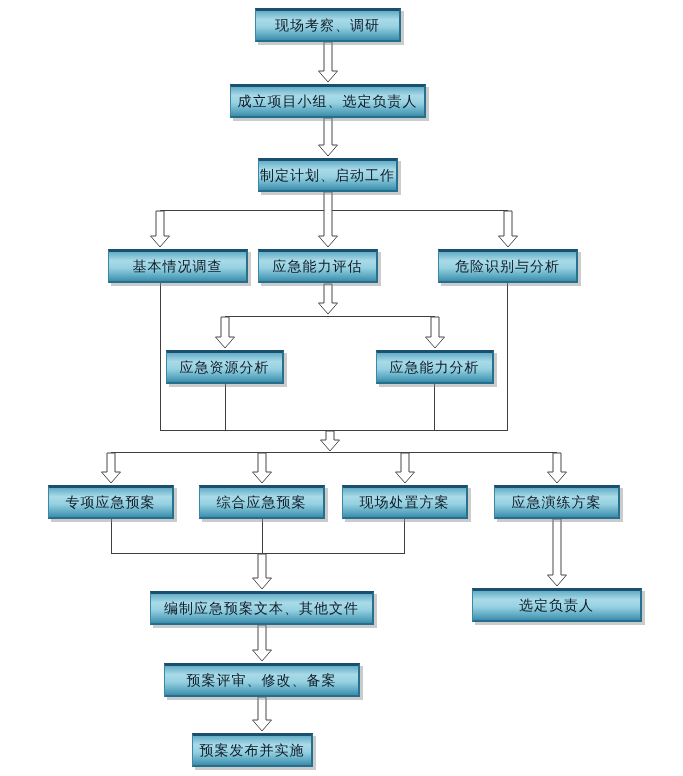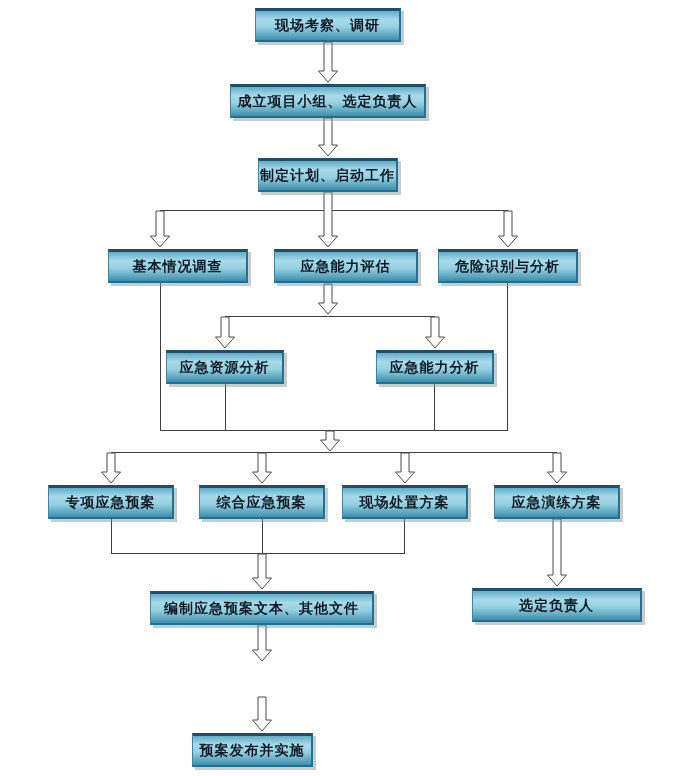--- a/index.html
+++ b/index.html
@@ -12,21 +12,21 @@
   .block-arrow{fill:#ffffff;stroke:#4a4a4a;stroke-width:1;}
   .node{
     position:absolute;box-sizing:border-box;height:34px;
     display:flex;align-items:center;justify-content:center;
     background:linear-gradient(180deg,#63adc6 0%,#a9dae8 30%,#96d1e1 55%,#5aa6c0 85%,#3d8dab 100%);
     border-top:3px solid #1a4f70;
     border-left:1px solid #3b87a5;
     border-right:2px solid #27708e;
     border-bottom:2px solid #246e8e;
     box-shadow:3px 3px 0 rgba(140,140,140,0.45);
-    font-weight:bold;font-size:14px;letter-spacing:1px;color:#0d1a26;
+    font-weight:normal;font-size:14px;letter-spacing:1px;color:#0d1a26;
     white-space:nowrap;
     text-align:center;
   }
 </style>
 </head>
 <body>
 
 <div class="stage">
 
   <svg class="connectors" width="683" height="776" viewBox="0 0 683 776">
@@ -64,25 +64,26 @@
       <path class="block-arrow" d="M553 519 V575 H547.5 L557 586 L566.5 575 H561 V519 Z"></path>
       <path class="block-arrow" d="M258 625 V650 H252.5 L262 661 L271.5 650 H266 V625 Z"></path>
       <path class="block-arrow" d="M258 697 V720 H252.5 L262 731 L271.5 720 H266 V697 Z"></path>
     </g>
   </svg>
 
   <div class="node" style="left:255px;top:8px;width:146px">现场考察、调研</div>
   <div class="node" style="left:258px;top:158px;width:140px">制定计划、启动工作</div>
   <div class="node" style="left:230px;top:84px;width:196px">成立项目小组、选定负责人</div>
   <div class="node" style="left:108px;top:249px;width:140px">基本情况调查</div>
-  <div class="node" style="left:274px;top:249px;width:144px">应急能力评估</div>
+  <div class="node" style="left:258px;top:249px;width:120px">应急能力评估</div>
   <div class="node" style="left:438px;top:249px;width:140px">危险识别与分析</div>
   <div class="node" style="left:166px;top:350px;width:118px">应急资源分析</div>
   <div class="node" style="left:376px;top:350px;width:118px">应急能力分析</div>
   <div class="node" style="left:48px;top:485px;width:126px">专项应急预案</div>
   <div class="node" style="left:199px;top:485px;width:126px">综合应急预案</div>
   <div class="node" style="left:342px;top:485px;width:126px">现场处置方案</div>
   <div class="node" style="left:150px;top:591px;width:224px">编制应急预案文本、其他文件</div>
   <div class="node" style="left:494px;top:485px;width:126px">应急演练方案</div>
   <div class="node" style="left:472px;top:588px;width:170px">选定负责人</div>
+  <div class="node" style="left:164px;top:663px;width:196px">预案评审、修改、备案</div>
   <div class="node" style="left:192px;top:733px;width:121px">预案发布并实施</div>
 
 </div>
 
 </body></html>

